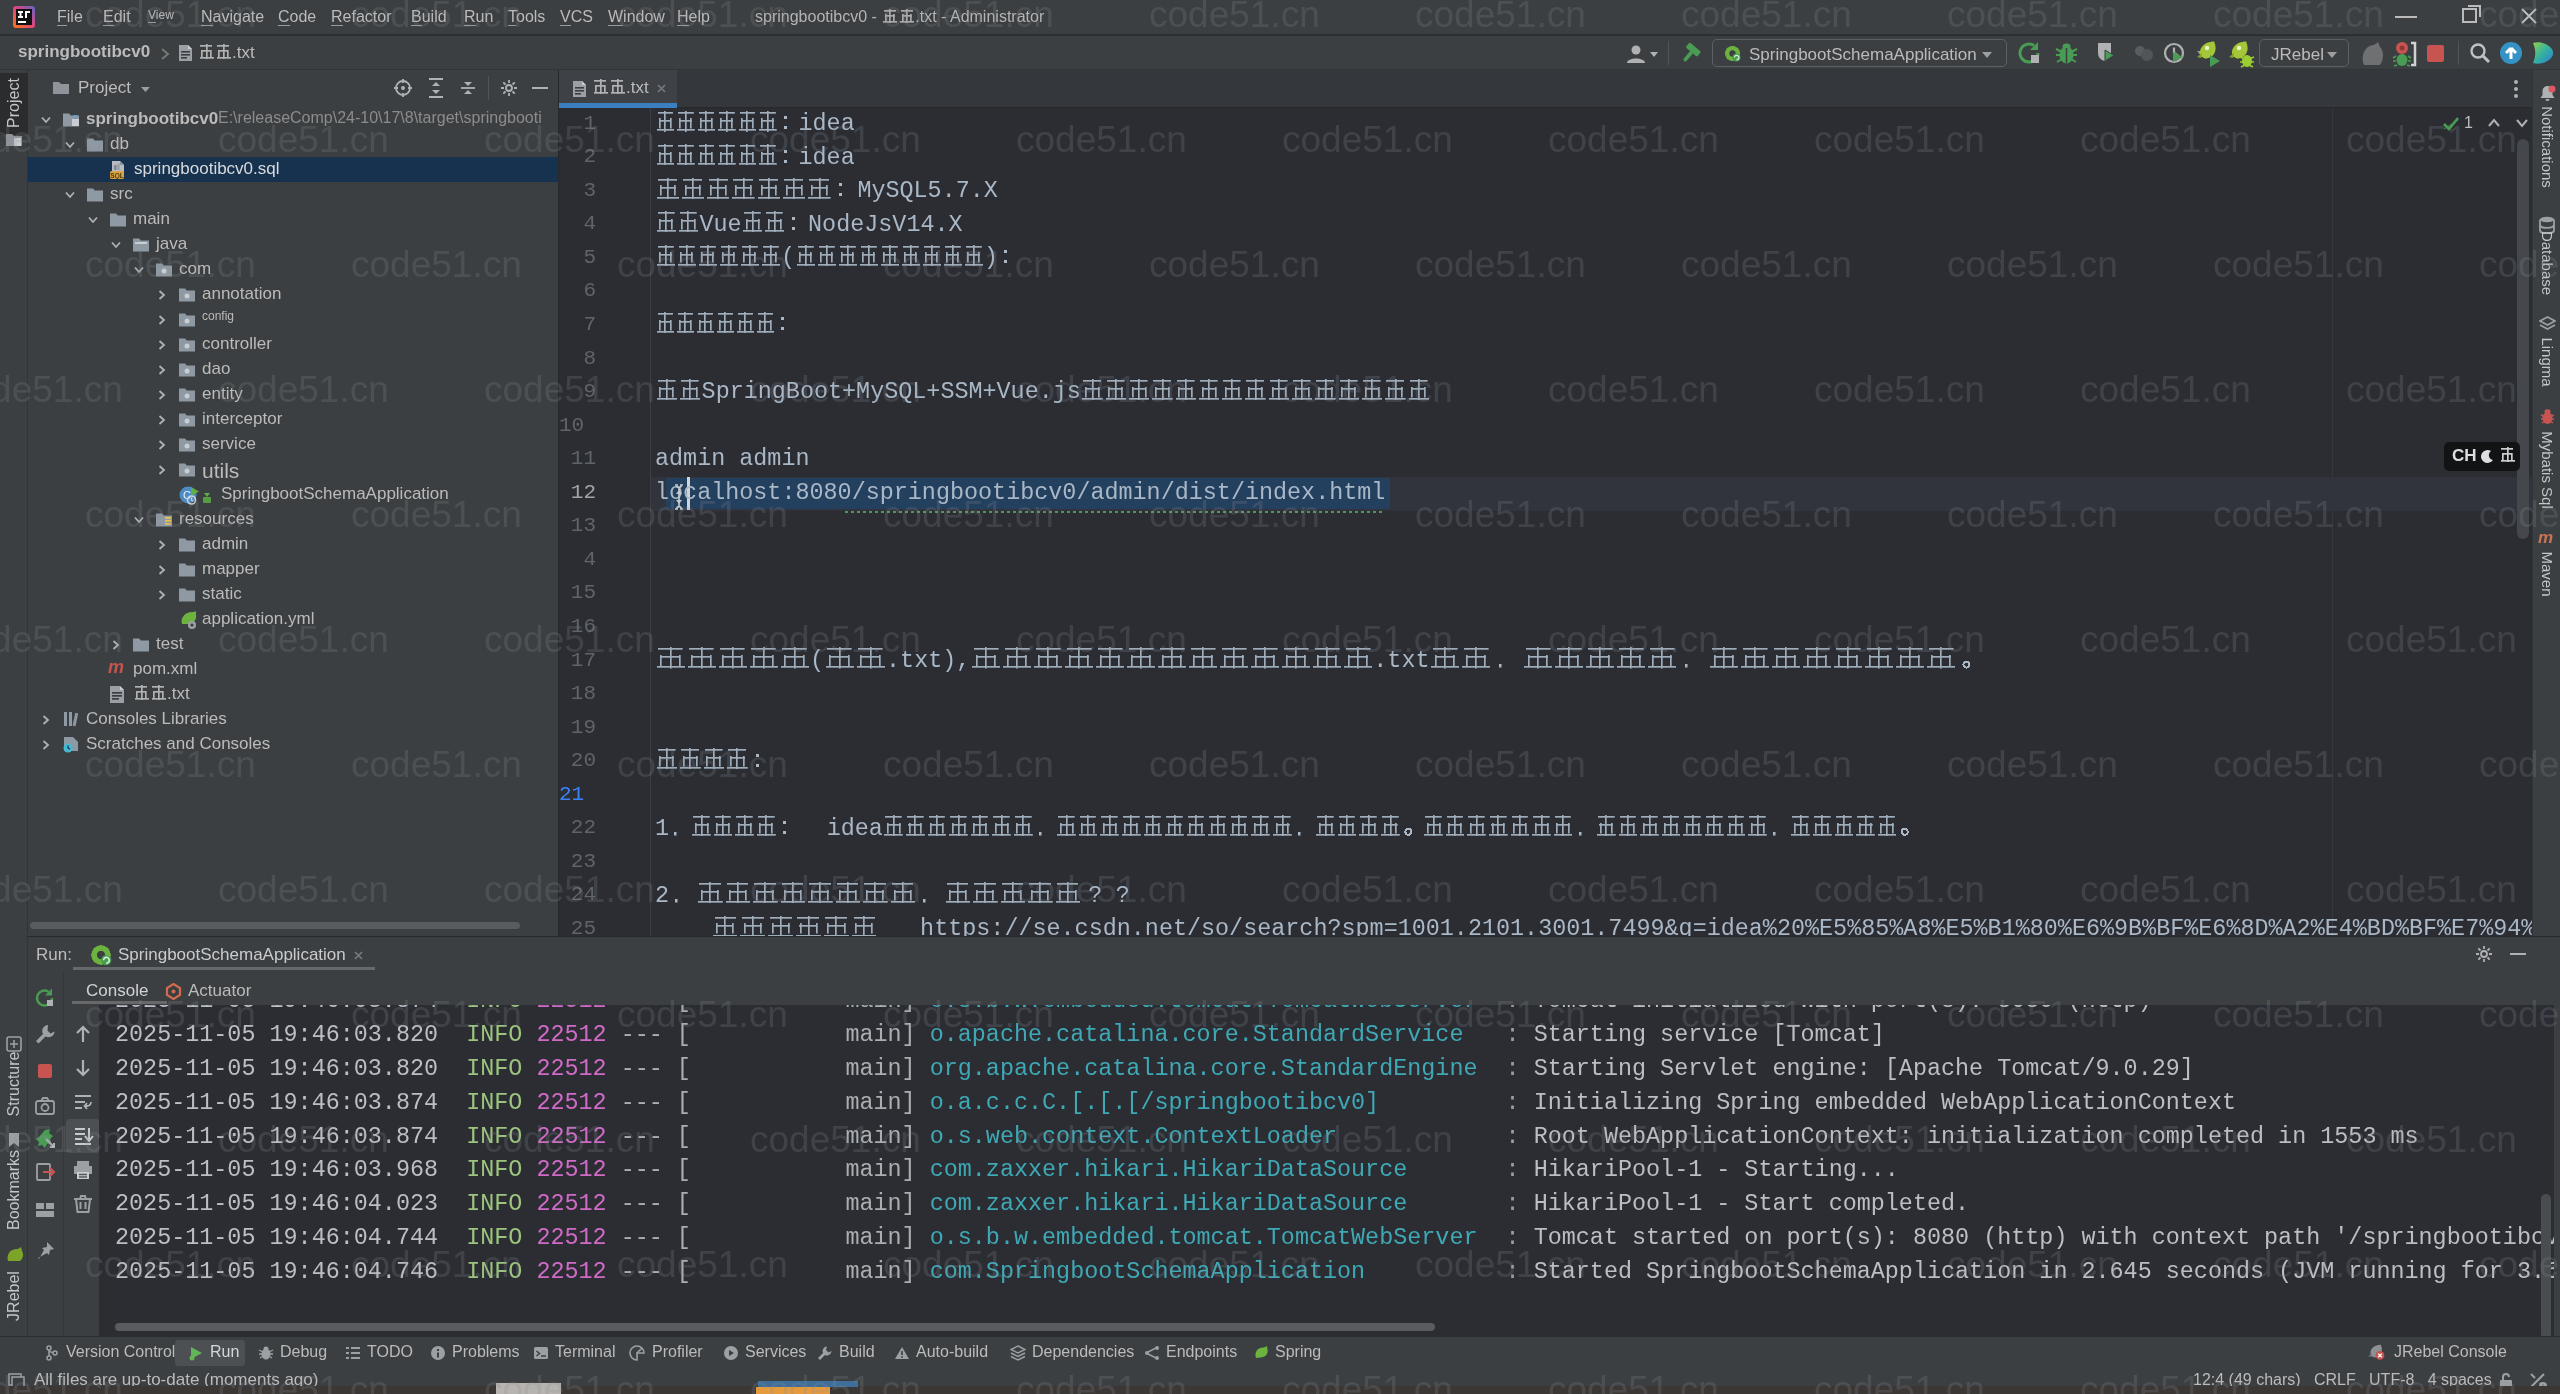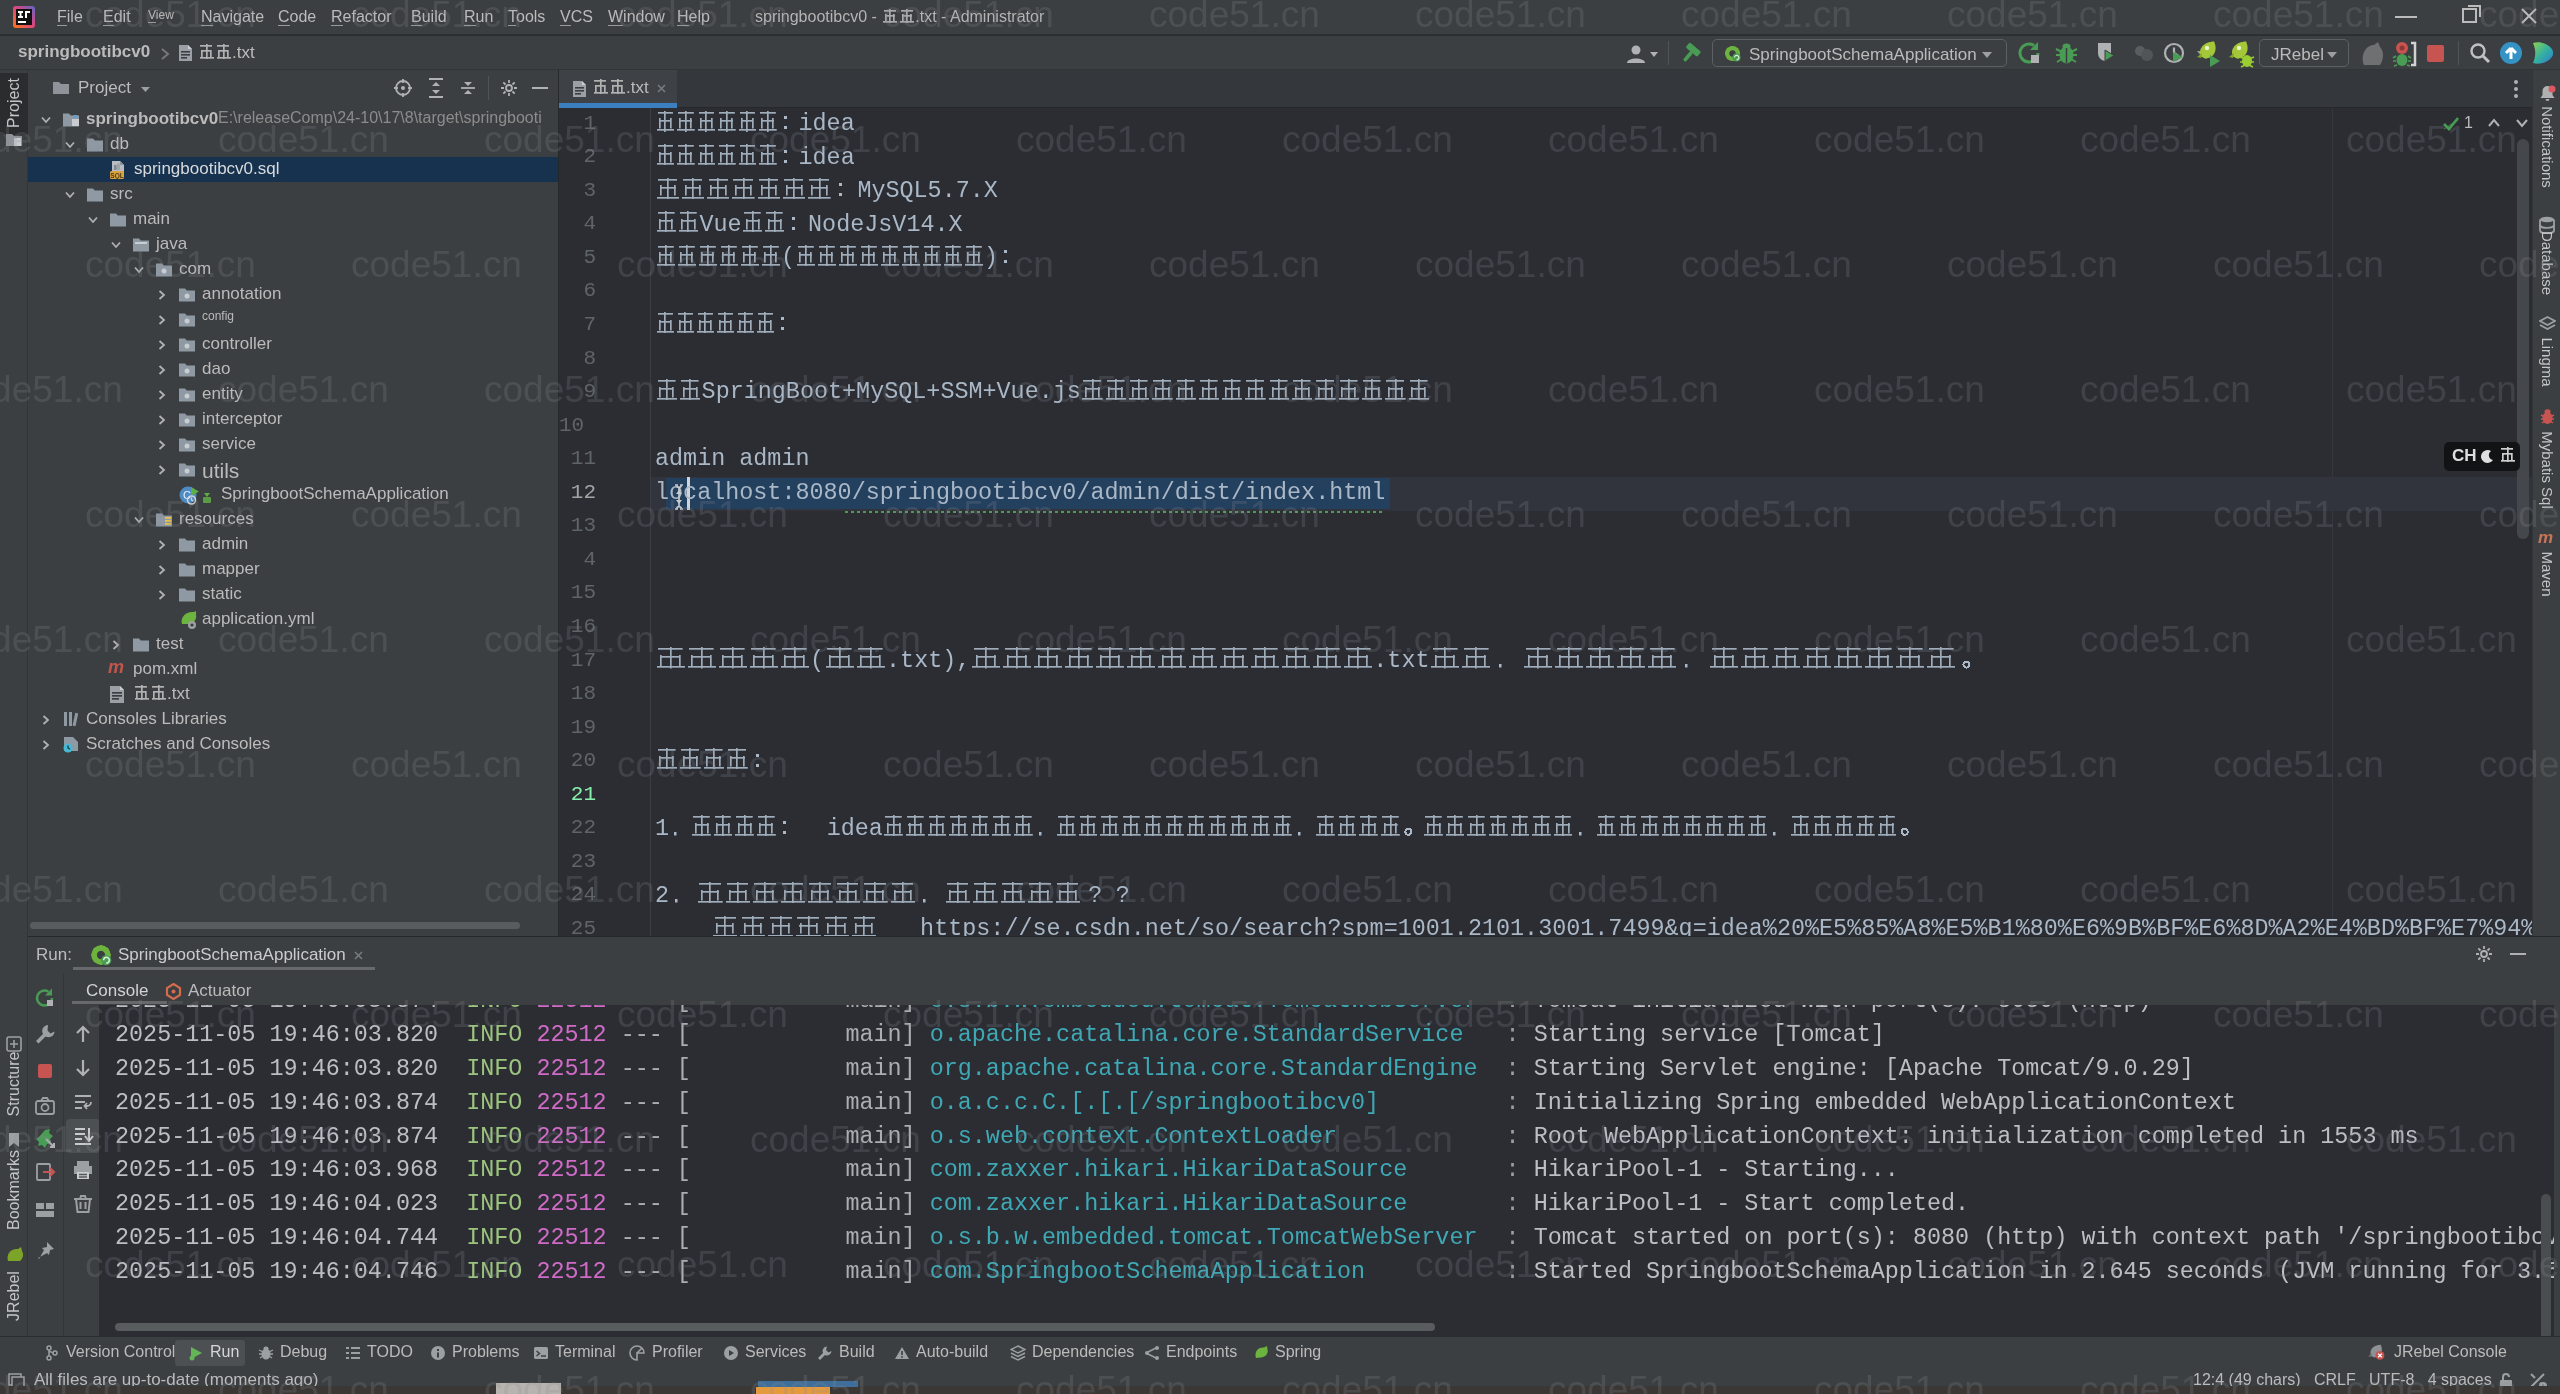--- a/index.html
+++ b/index.html
@@ -489,21 +489,21 @@
     <span class="abs" style="left:0;top:377.2px;width:37px;text-align:right;font-family:'Liberation Mono',monospace;font-size:21px;color:#5F6468">11</span>
     <span class="abs" style="left:0;top:410.7px;width:37px;text-align:right;font-family:'Liberation Mono',monospace;font-size:21px;color:#A1A3A5">12</span>
     <span class="abs" style="left:0;top:444.3px;width:37px;text-align:right;font-family:'Liberation Mono',monospace;font-size:21px;color:#5F6468">13</span>
     <span class="abs" style="left:0;top:477.8px;width:37px;text-align:right;font-family:'Liberation Mono',monospace;font-size:21px;color:#5F6468">4</span>
     <span class="abs" style="left:0;top:511.4px;width:37px;text-align:right;font-family:'Liberation Mono',monospace;font-size:21px;color:#5F6468">15</span>
     <span class="abs" style="left:0;top:544.9px;width:37px;text-align:right;font-family:'Liberation Mono',monospace;font-size:21px;color:#5F6468">16</span>
     <span class="abs" style="left:0;top:578.5px;width:37px;text-align:right;font-family:'Liberation Mono',monospace;font-size:21px;color:#5F6468">17</span>
     <span class="abs" style="left:0;top:612.0px;width:37px;text-align:right;font-family:'Liberation Mono',monospace;font-size:21px;color:#5F6468">18</span>
     <span class="abs" style="left:0;top:645.6px;width:37px;text-align:right;font-family:'Liberation Mono',monospace;font-size:21px;color:#5F6468">19</span>
     <span class="abs" style="left:0;top:679.1px;width:37px;text-align:right;font-family:'Liberation Mono',monospace;font-size:21px;color:#5F6468">20</span>
-    <span class="abs" style="left:0;top:712.7px;width:37px;text-align:right;font-family:'Liberation Mono',monospace;font-size:21px;color:#86efac">21</span>
+    <span class="abs" style="left:0;top:712.7px;width:37px;font-family:'Liberation Mono',monospace;font-size:21px;color:#3b82f6">21</span>
     <span class="abs" style="left:0;top:746.2px;width:37px;text-align:right;font-family:'Liberation Mono',monospace;font-size:21px;color:#5F6468">22</span>
     <span class="abs" style="left:0;top:779.8px;width:37px;text-align:right;font-family:'Liberation Mono',monospace;font-size:21px;color:#5F6468">23</span>
     <span class="abs" style="left:0;top:813.4px;width:37px;text-align:right;font-family:'Liberation Mono',monospace;font-size:21px;color:#5F6468">24</span>
     <span class="abs" style="left:0;top:846.9px;width:37px;text-align:right;font-family:'Liberation Mono',monospace;font-size:21px;color:#5F6468">25</span>
     <div class="abs" style="--cw:20.5px;left:96px;top:37.9px;height:33.6px;line-height:33.6px;font-family:'Liberation Mono',monospace;font-size:23.41px;color:#A9B7C6;white-space:pre"><i class="cj"></i><i class="cj"></i><i class="cj"></i><i class="cj"></i><i class="cj"></i><i class="cj"></i><i class="cc"></i>idea</div>
     <div class="abs" style="--cw:20.5px;left:96px;top:71.5px;height:33.6px;line-height:33.6px;font-family:'Liberation Mono',monospace;font-size:23.41px;color:#A9B7C6;white-space:pre"><i class="cj"></i><i class="cj"></i><i class="cj"></i><i class="cj"></i><i class="cj"></i><i class="cj"></i><i class="cc"></i>idea</div>
     <div class="abs" style="--cw:25.3px;left:96px;top:105.0px;height:33.6px;line-height:33.6px;font-family:'Liberation Mono',monospace;font-size:23.41px;color:#A9B7C6;white-space:pre"><i class="cj"></i><i class="cj"></i><i class="cj"></i><i class="cj"></i><i class="cj"></i><i class="cj"></i><i class="cj"></i><i class="cc"></i>MySQL5.7.X</div>
     <div class="abs" style="--cw:22.2px;left:96px;top:138.5px;height:33.6px;line-height:33.6px;font-family:'Liberation Mono',monospace;font-size:23.41px;color:#A9B7C6;white-space:pre"><i class="cj"></i><i class="cj"></i>Vue<i class="cj"></i><i class="cj"></i><i class="cc"></i>NodeJsV14.X</div>
     <div class="abs" style="--cw:21px;left:96px;top:172.1px;height:33.6px;line-height:33.6px;font-family:'Liberation Mono',monospace;font-size:23.41px;color:#A9B7C6;white-space:pre"><i class="cj"></i><i class="cj"></i><i class="cj"></i><i class="cj"></i><i class="cj"></i><i class="cj"></i>(<i class="cj"></i><i class="cj"></i><i class="cj"></i><i class="cj"></i><i class="cj"></i><i class="cj"></i><i class="cj"></i><i class="cj"></i><i class="cj"></i>)<i class="cc"></i></div>
     <div class="abs" style="--cw:20px;left:96px;top:239.2px;height:33.6px;line-height:33.6px;font-family:'Liberation Mono',monospace;font-size:23.41px;color:#A9B7C6;white-space:pre"><i class="cj"></i><i class="cj"></i><i class="cj"></i><i class="cj"></i><i class="cj"></i><i class="cj"></i><i class="cc"></i></div>

